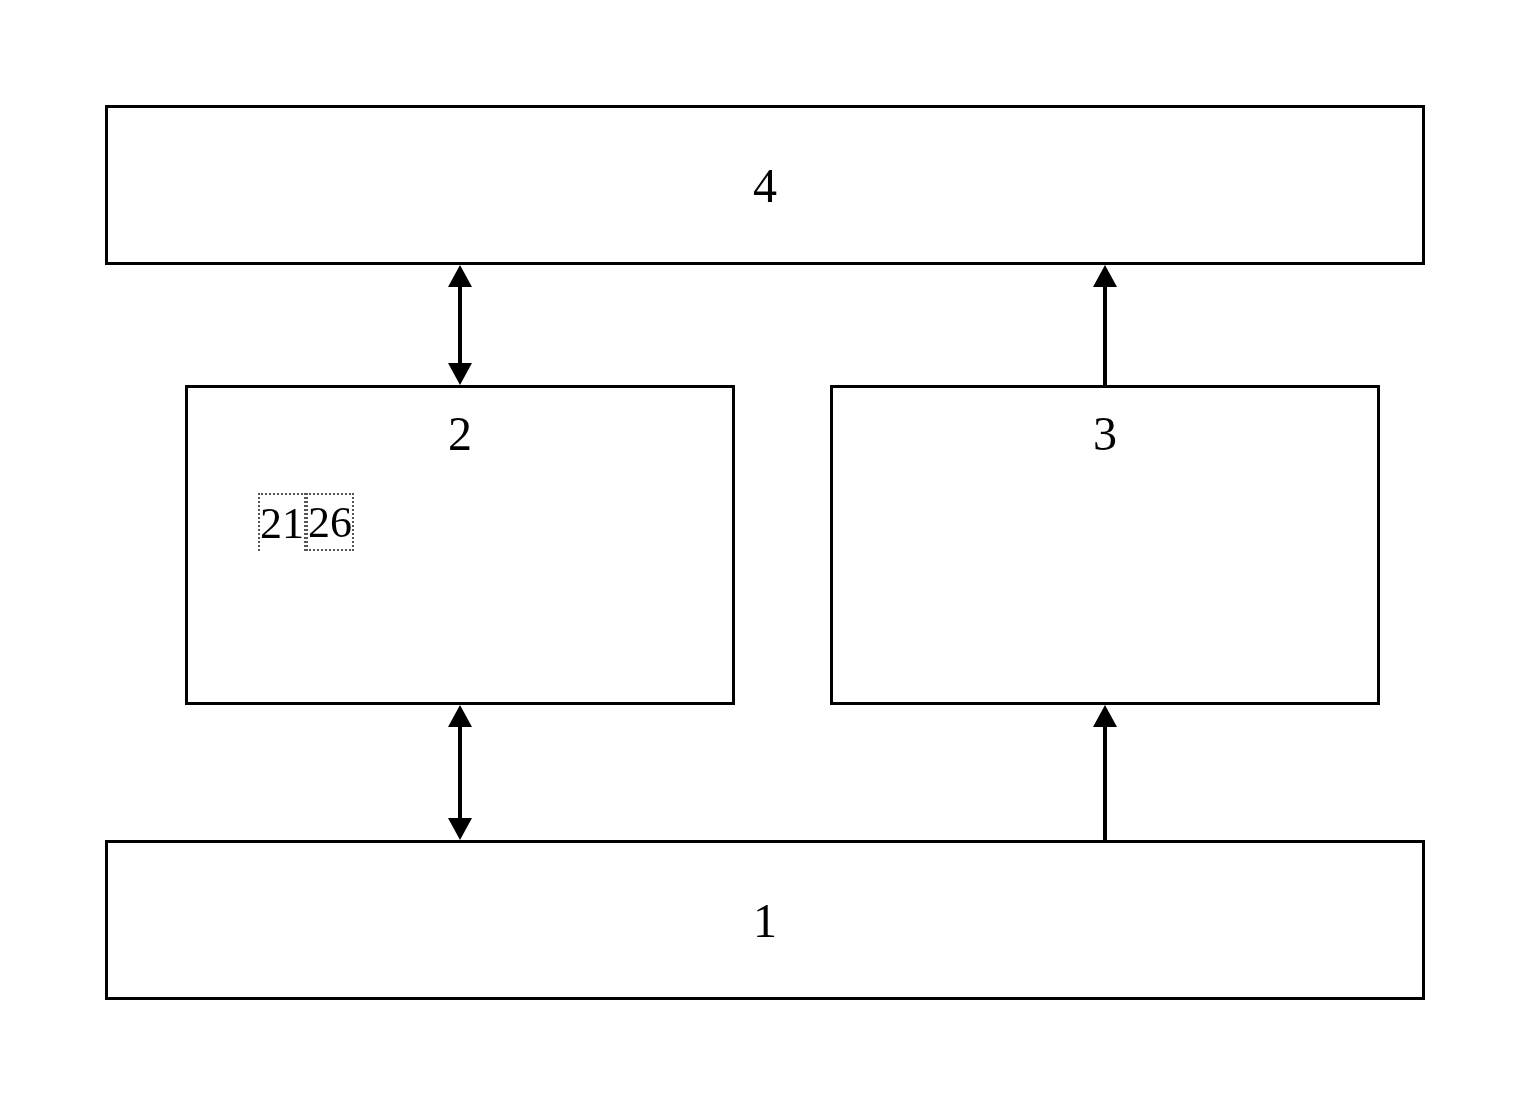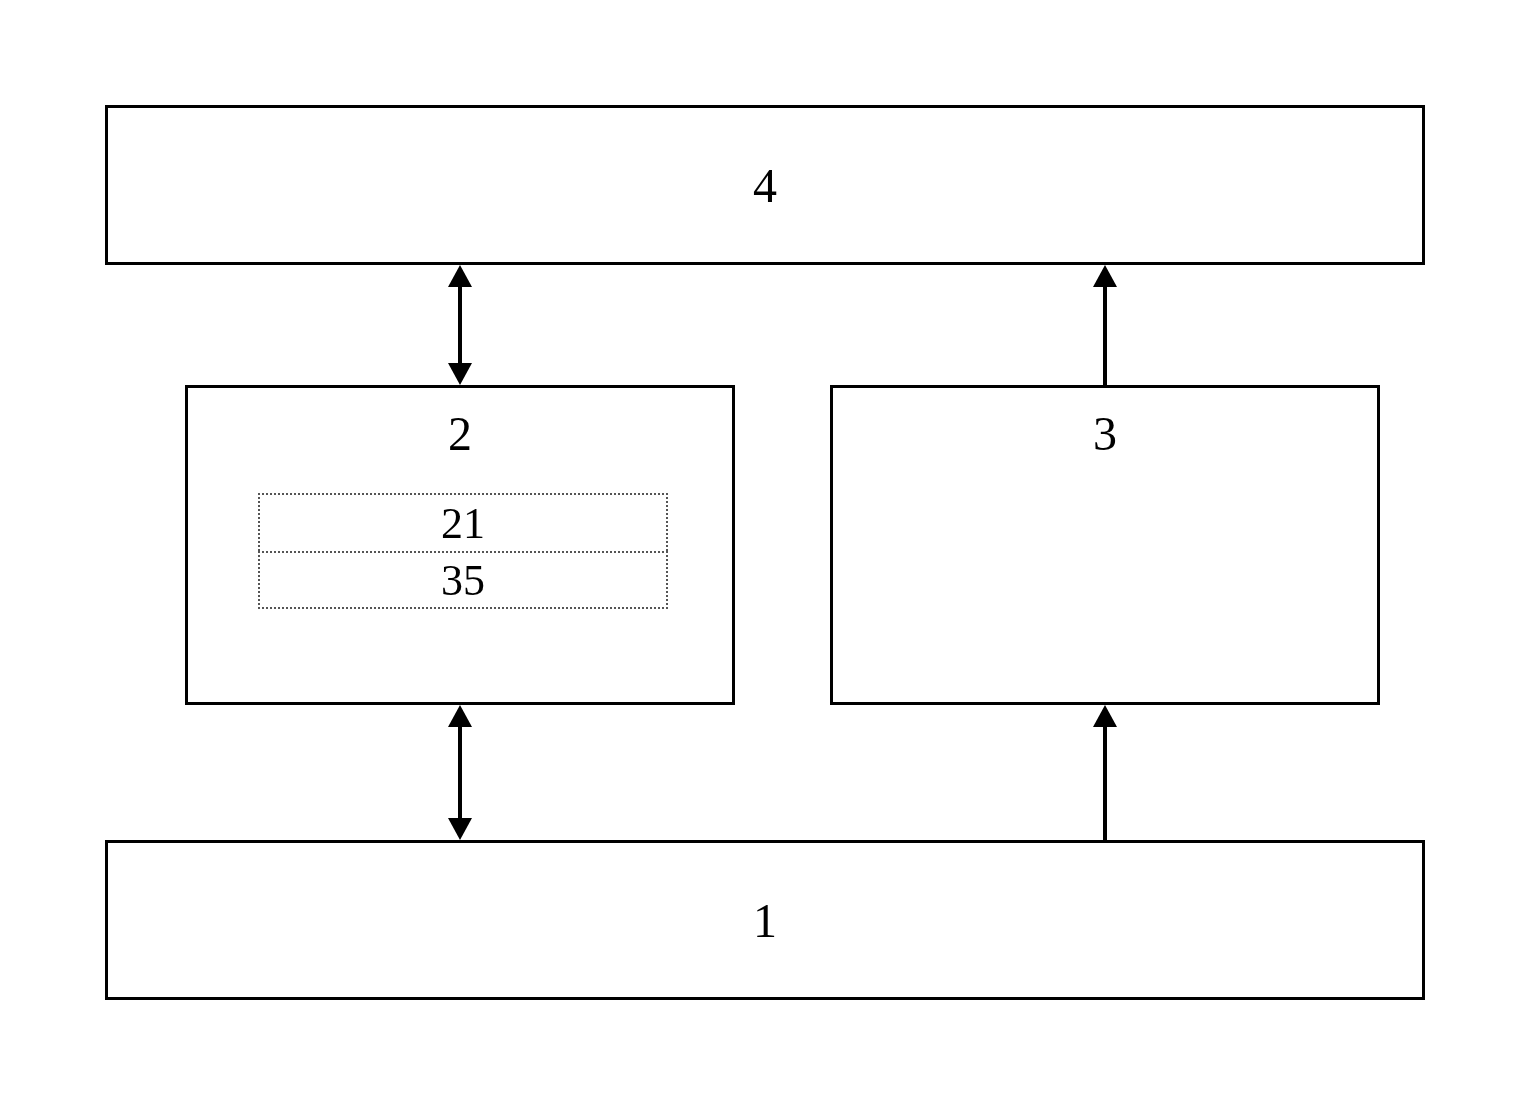--- a/index.html
+++ b/index.html
@@ -26,21 +26,21 @@
       font-size: 48px;
       font-weight: normal;
     }
     .box-label-small {
       font-size: 44px;
       font-weight: normal;
     }
     .inner-container {
       position: absolute;
       display: flex;
-      flex-direction: column;
+      flex-direction: row;
     }
     .inner-box {
       border: 2px dotted #555;
       display: flex;
       align-items: center;
       justify-content: center;
       height: 58px;
     }
     .inner-box:first-child {
       border-bottom: none;
@@ -72,21 +72,21 @@
   <span class="box-label">4</span>
 </div>
 
 <div class="box" style="left:185px; top:385px; width:550px; height:320px; align-items:flex-start; padding-top:18px;">
   <span class="box-label">2</span>
   <div class="inner-container" style="left:70px; top:105px; width:410px;">
     <div class="inner-box">
       <span class="box-label-small">21</span>
     </div>
     <div class="inner-box">
-      <span class="box-label-small">35</span>
+      <span class="box-label-small">26</span>
     </div>
   </div>
 </div>
 
 <div class="box" style="left:830px; top:385px; width:550px; height:320px; align-items:flex-start; padding-top:18px;">
   <span class="box-label">3</span>
 </div>
 
 <div class="box" style="left:105px; top:840px; width:1320px; height:160px;">
   <span class="box-label">1</span>

